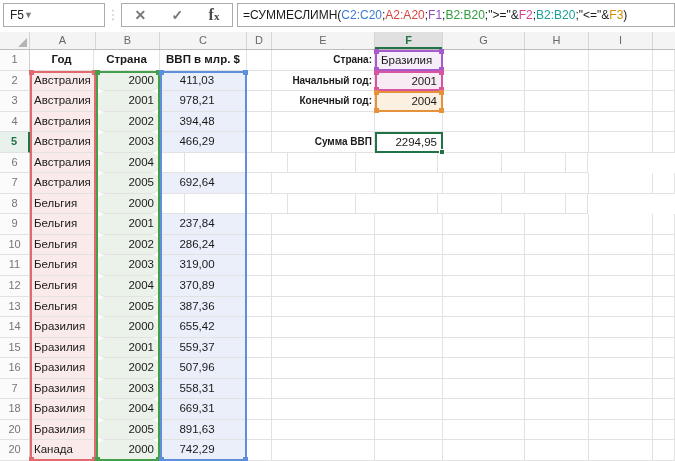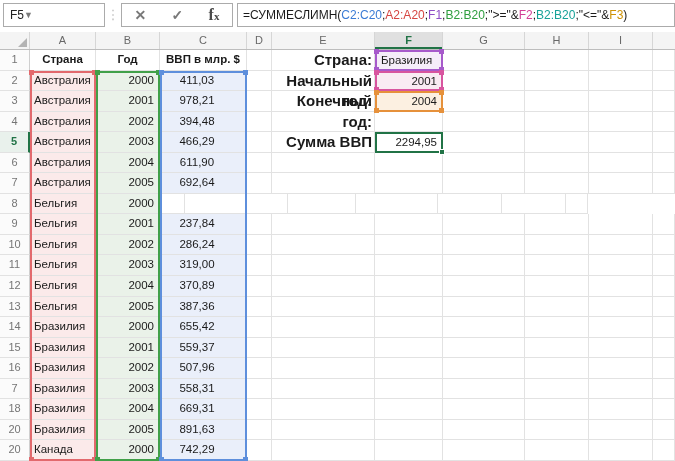--- a/index.html
+++ b/index.html
@@ -24,39 +24,39 @@
   .ch.sel { background:#e0e0e0; color:var(--c-active-border); font-weight:bold; box-shadow:inset 0 -2px 0 var(--c-active-border); }
   .corner { width:30px; position:relative; }
   .corner::after { content:""; position:absolute; right:2px; bottom:2px; border-left:9px solid transparent; border-bottom:9px solid #b4b4b4; }
   .wA{width:66px}.wB{width:64px}.wC{width:87px}.wD{width:25px}.wE{width:103px}.wF{width:68px}.wG{width:82px}.wH{width:64px}.wI{width:64px}.wX{width:22px;border-right:none}
 
   .row { display:flex; height:20.55px; }
   .cell { border-right:1px solid #e2e2e2; border-bottom:1px solid #e2e2e2; font-size:11.5px; line-height:19.5px; white-space:nowrap; overflow:hidden; color:#1a1a1a; }
   .numcell { width:30px; background:#fbfbfb; border-right:1px solid #cfcfcf; color:#757575; font-size:11px; text-align:center; }
   .numcell.active { background:#e9f1ec; color:var(--c-active-border); font-weight:bold; border-right:2px solid var(--c-active-border); }
   .ca { background:var(--c-range-a-fill); padding-left:4px; }
-  .cb { background:var(--c-range-b-fill); text-align:right; padding-right:5px; }
+  .cb { background:var(--c-range-b-fill); text-align:right; padding-right:5px;border-radius:9px; }
   .cc { background:var(--c-range-c-fill); text-align:center; padding-right:12px; }
   .hcell { font-weight:bold; text-align:center; background:#fff; padding:0; }
 
   
   .ov { position:absolute; pointer-events:none; }
   .handle { position:absolute; width:5px; height:5px; }
   .h-tl{left:-3px;top:-3px}.h-tr{right:-3px;top:-3px}.h-bl{left:-3px;bottom:-3px}.h-br{right:-3px;bottom:-3px}
   .ovA { border:2px solid var(--c-range-a-border); } .ovA .handle{ background:var(--c-range-a-border); }
   .ovB { border:2px solid var(--c-range-b-border); } .ovB .handle{ background:var(--c-range-b-border); }
   .ovC { border:2px solid var(--c-range-c-border); } .ovC .handle{ background:var(--c-range-c-border); }
   .ovF1 { border:2px solid var(--c-box-f1-border); background:var(--c-box-f1-fill); } .ovF1 .handle{ background:var(--c-box-f1-border); }
   .ovF2 { border:2px solid var(--c-box-f2-border); background:var(--c-box-f2-fill); } .ovF2 .handle{ background:var(--c-box-f2-border); }
   .ovF3 { border:2px solid var(--c-box-f3-border); background:var(--c-box-f3-fill); } .ovF3 .handle{ background:var(--c-box-f3-border); }
   .fbox { font-size:11.5px; line-height:17px; padding:0 4px; color:#1a1a1a; }
   .fbox.num { text-align:right; }
   .activecell { border:2px solid var(--c-active-border); background:#fff; font-size:11.5px; line-height:17px; text-align:right; padding-right:4px; color:#1a1a1a; }
   .fillhandle { position:absolute; right:-4px; bottom:-4px; width:6px; height:6px; background:var(--c-active-border); border:1px solid #fff; }
-  .plabel { position:absolute; width:100px; text-align:right; font-weight:bold; font-size:15px; line-height:20.55px; color:#1a1a1a; }
+  .plabel { position:absolute; width:100px; text-align:right; font-weight:bold; font-size:10px; line-height:20.55px; color:#1a1a1a; }
 </style>
 </head>
 <body>
 
 <div class="app">
 
   <div class="topbar">
     <div class="namebox">
       <span>F5</span>
       <span class="caret">▼</span>
@@ -83,22 +83,22 @@
       <div class="ch wE">E</div>
       <div class="ch wF sel">F</div>
       <div class="ch wG">G</div>
       <div class="ch wH">H</div>
       <div class="ch wI">I</div>
       <div class="ch wX"></div>
     </div>
 
     <div class="row">
       <div class="cell numcell">1</div>
+      <div class="cell wB hcell">Год</div>
       <div class="cell wA hcell">Страна</div>
-      <div class="cell wB hcell">Год</div>
       <div class="cell wC hcell">ВВП в млр. $</div>
       <div class="cell wD"></div>
       <div class="cell wE"></div>
       <div class="cell wF"></div>
       <div class="cell wG"></div>
       <div class="cell wH"></div>
       <div class="cell wI"></div>
       <div class="cell wX"></div>
     </div>
 
@@ -152,21 +152,20 @@
     <div class="cell wF"></div>
     <div class="cell wG"></div>
     <div class="cell wH"></div>
     <div class="cell wI"></div>
     <div class="cell wX"></div>
   </div>
         <div class="row">
     <div class="cell numcell">6</div>
     <div class="cell wA ca">Австралия</div>
     <div class="cell wB cb">2004</div>
-    <div class="cell wC cc">611,90</div>
     <div class="cell wD"></div>
     <div class="cell wE"></div>
     <div class="cell wF"></div>
     <div class="cell wG"></div>
     <div class="cell wH"></div>
     <div class="cell wI"></div>
     <div class="cell wX"></div>
   </div>
         <div class="row">
     <div class="cell numcell">7</div>

